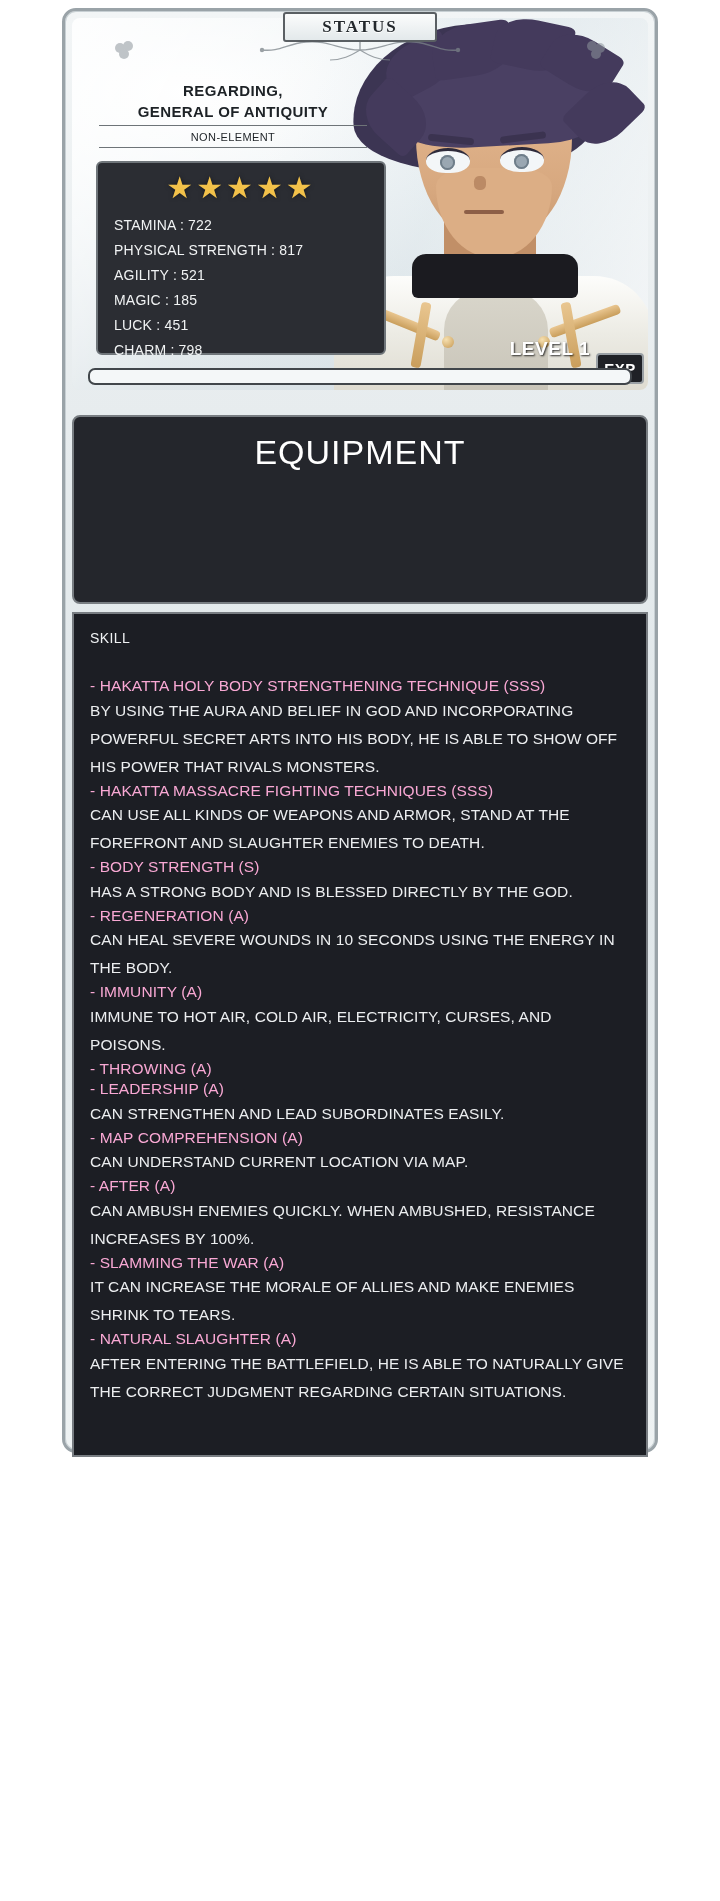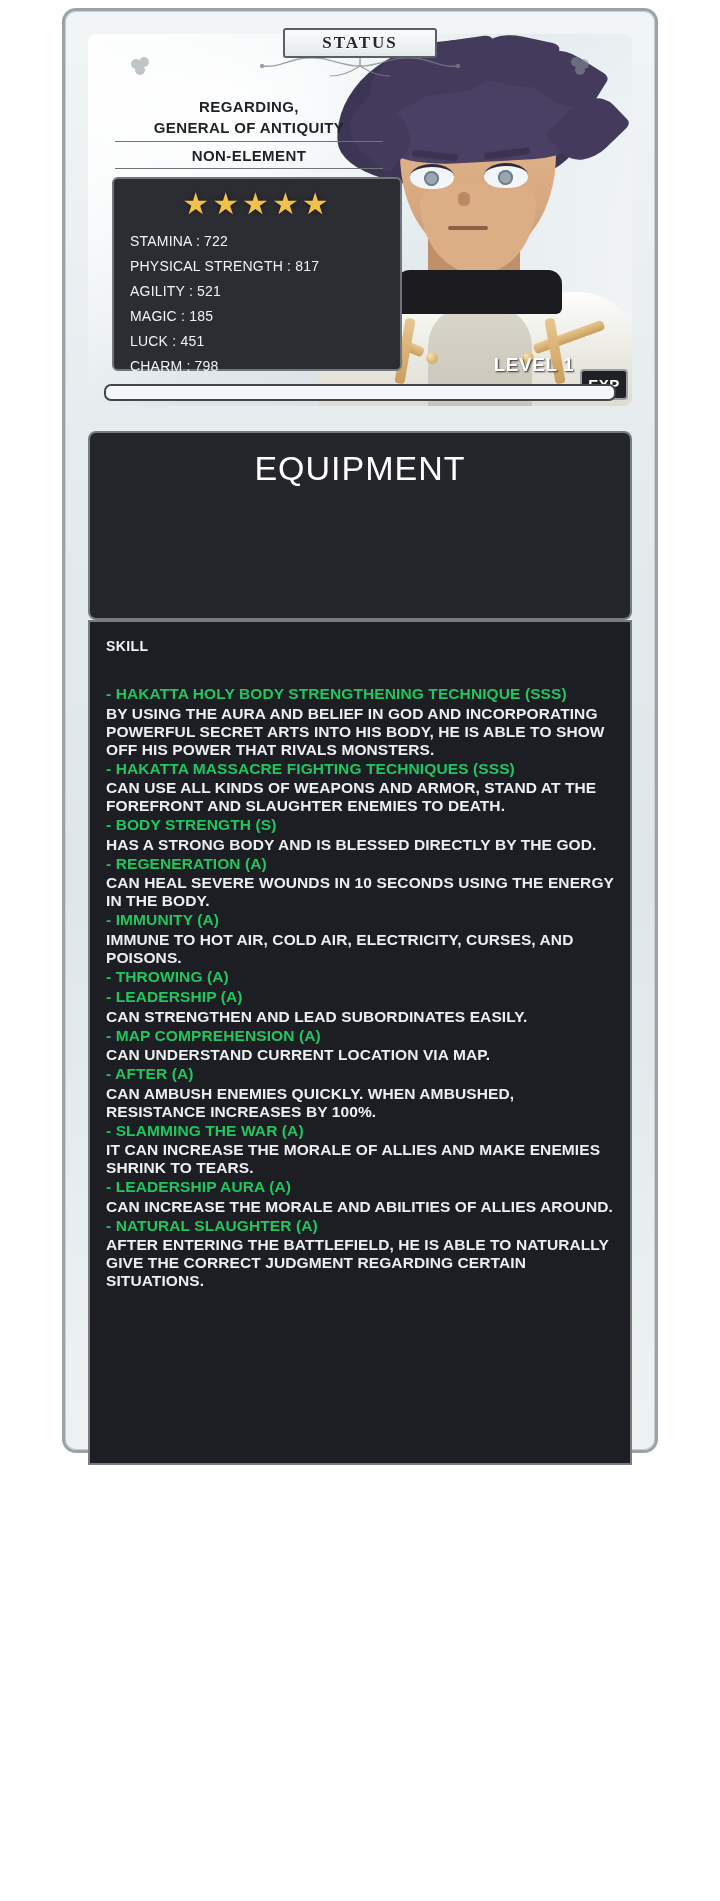--- a/index.html
+++ b/index.html
@@ -26,21 +26,21 @@
     position: relative;
     width: 596px;
     margin-top: 8px;
     height: 1445px;
     box-sizing: border-box;
     border: 3px solid #9aa3a8;
     border-radius: 14px;
     background:
       linear-gradient(180deg, #f2f5f6 0%, #e7ecee 28%, #dfe6e9 60%, #eef2f3 100%);
     box-shadow: 0 0 0 1px #c7cfd3 inset;
-    padding: 23px;
+    padding: 7px;
   }
   .panel-inner {
     position: relative;
     width: 100%;
     height: 100%;
   }
 
   
   .status-tab {
     position: absolute;
@@ -255,22 +255,22 @@
     line-height: 21px;
   }
   .name-rule {
     margin: 3px auto 0;
     width: 268px;
     height: 1px;
     background: #6e7478;
   }
   .element-line {
     margin-top: 5px;
-    font-size: 15px;
-    font-weight: bold;
+    font-size: 11px;
+    font-weight: normal;
     color: #1d2226;
     letter-spacing: .4px;
   }
   .element-rule {
     margin: 4px auto 0;
     width: 268px;
     height: 1px;
     background: #6e7478;
   }
 
@@ -371,46 +371,46 @@
     color: #ffffff;
     font-size: 34px;
     letter-spacing: 1px;
     margin-top: 16px;
     font-weight: 400;
   }
 
   
   .skills {
     position: relative;
+    margin-top: 8px;
     height: 845px;
     background: #1c1e24;
     border: 2px solid #787d82;
     border-radius: 0;
     padding: 16px 16px 0 16px;
     box-sizing: border-box;
     overflow: hidden;
-    font-weight: bold;
   }
   .skills-label {
     color: #f0f2f4;
     font-size: 14px;
     letter-spacing: .4px;
     margin-bottom: 30px;
   }
   .skill-entry { margin-bottom: 0; }
   .skill-name {
-    color: #22c55e;
+    color: #f9a8d4;
     font-size: 15.5px;
     line-height: 20.5px;
     letter-spacing: .1px;
   }
   .skill-desc {
     color: #eceef0;
     font-size: 15.5px;
-    line-height: 18px;
+    line-height: 28px;
     letter-spacing: .1px;
   }
 </style>
 </head>
 <body>
 
 <div class="page">
   <div class="status-panel">
     <div class="panel-inner">
 
@@ -546,24 +546,20 @@
         </div>
         <div class="skill-entry">
           <div class="skill-name">- AFTER (A)</div>
           <div class="skill-desc">CAN AMBUSH ENEMIES QUICKLY. WHEN AMBUSHED, RESISTANCE INCREASES BY 100%.</div>
         </div>
         <div class="skill-entry">
           <div class="skill-name">- SLAMMING THE WAR (A)</div>
           <div class="skill-desc">IT CAN INCREASE THE MORALE OF ALLIES AND MAKE ENEMIES SHRINK TO TEARS.</div>
         </div>
         <div class="skill-entry">
-          <div class="skill-name">- LEADERSHIP AURA (A)</div>
-          <div class="skill-desc">CAN INCREASE THE MORALE AND ABILITIES OF ALLIES AROUND.</div>
-        </div>
-        <div class="skill-entry">
           <div class="skill-name">- NATURAL SLAUGHTER (A)</div>
           <div class="skill-desc">AFTER ENTERING THE BATTLEFIELD, HE IS ABLE TO NATURALLY GIVE THE CORRECT JUDGMENT REGARDING CERTAIN SITUATIONS.</div>
         </div>
       </div>
 
     </div>
   </div>
 </div>
 
 </body></html>

